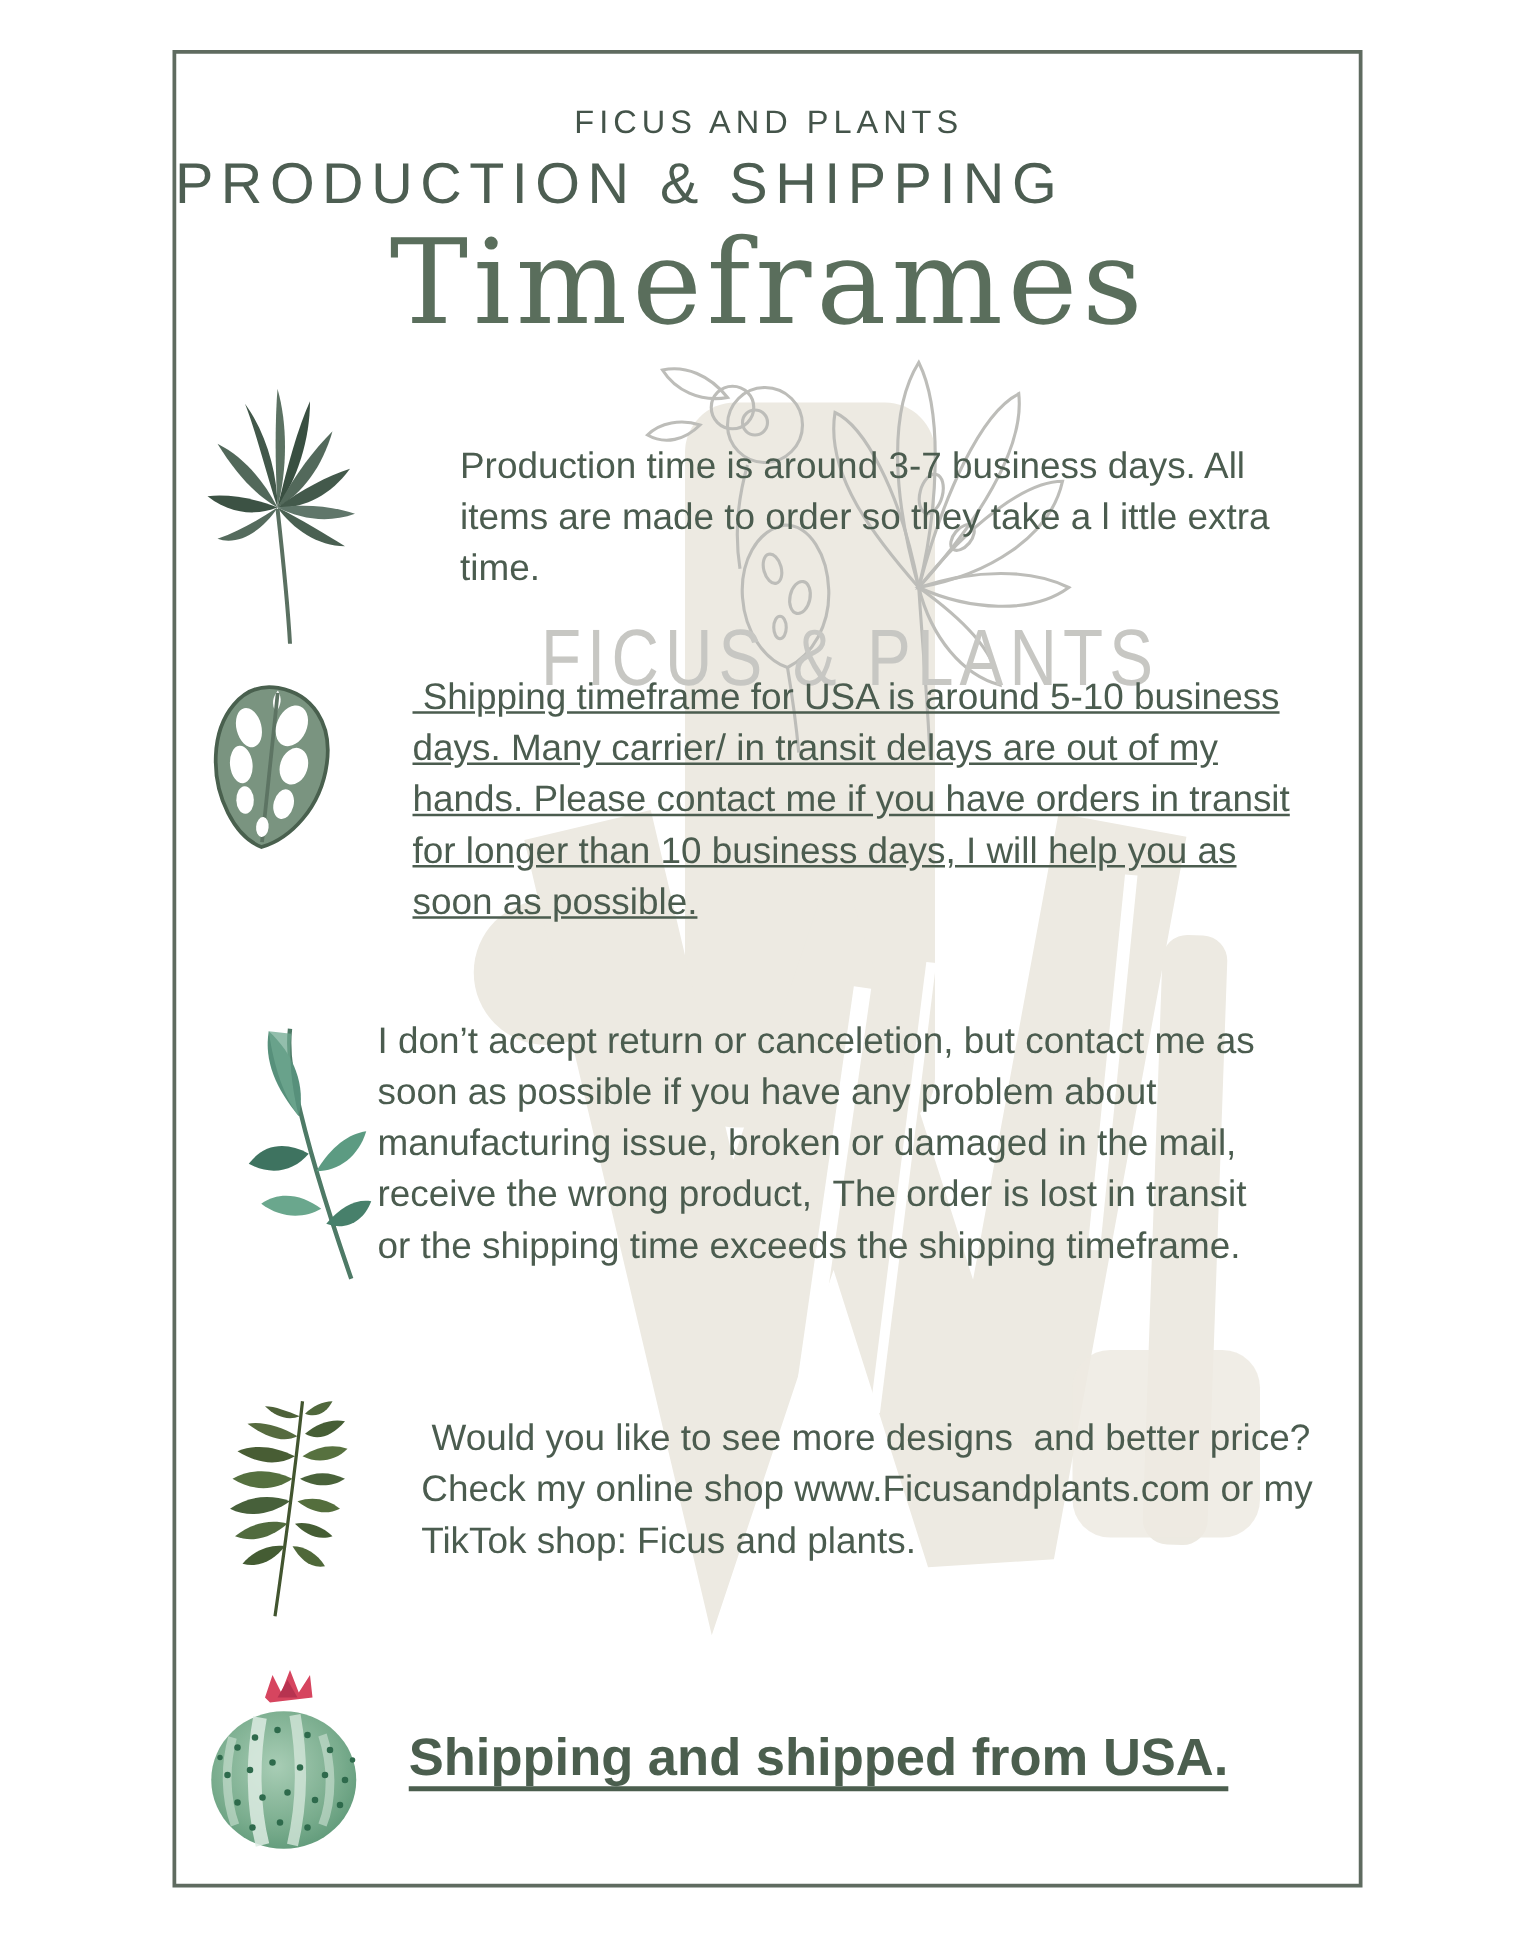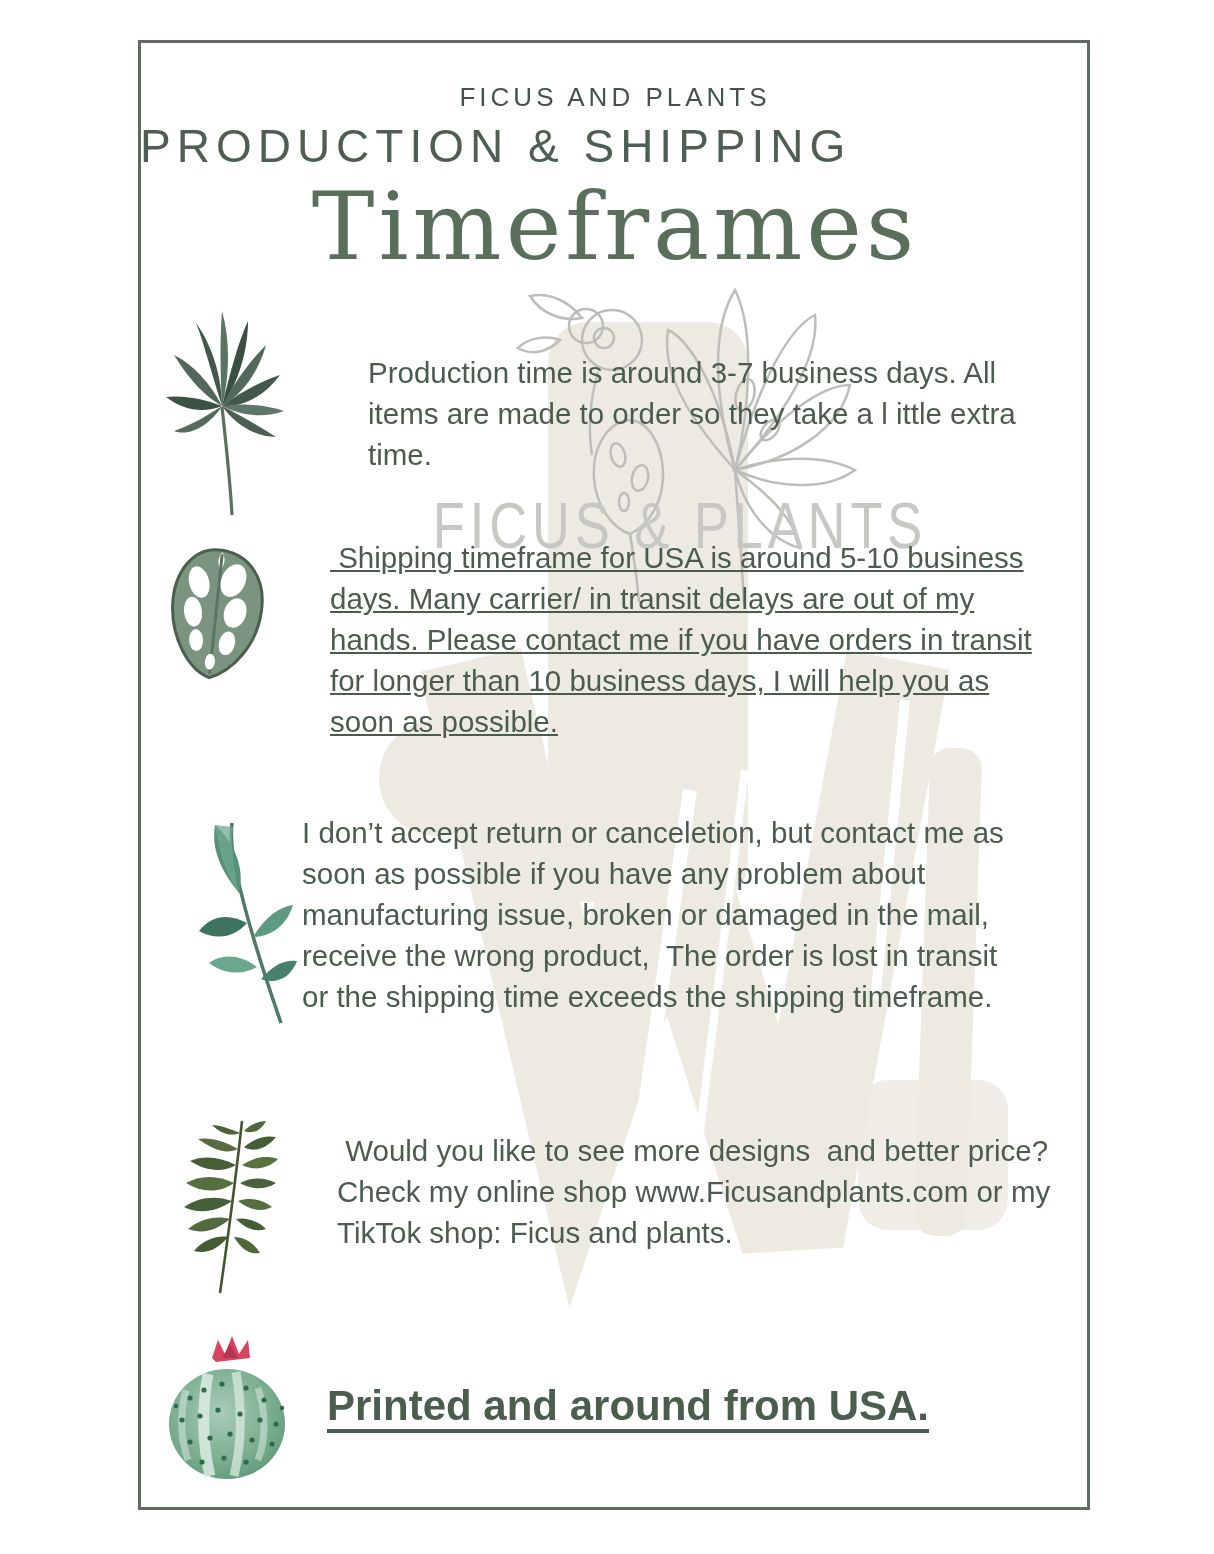--- a/index.html
+++ b/index.html
@@ -203,13 +203,13 @@
       <circle cx="70" cy="102" r="2.6"></circle>
       <circle cx="92" cy="108" r="2.6"></circle>
     <circle cx="112" cy="112" r="2.6"></circle>
       <circle cx="42" cy="130" r="2.6"></circle>
       <circle cx="64" cy="126" r="2.6"></circle>
     <circle cx="86" cy="130" r="2.6"></circle>
       <circle cx="16" cy="74" r="2.2"></circle>
       <circle cx="122" cy="76" r="2.2"></circle>
   </g>
 </svg>
-<div class="abs footer-line">Printed and around from USA.</div>
+<div class="abs footer-line">Shipping and shipped from USA.</div>
 
 </body></html>

